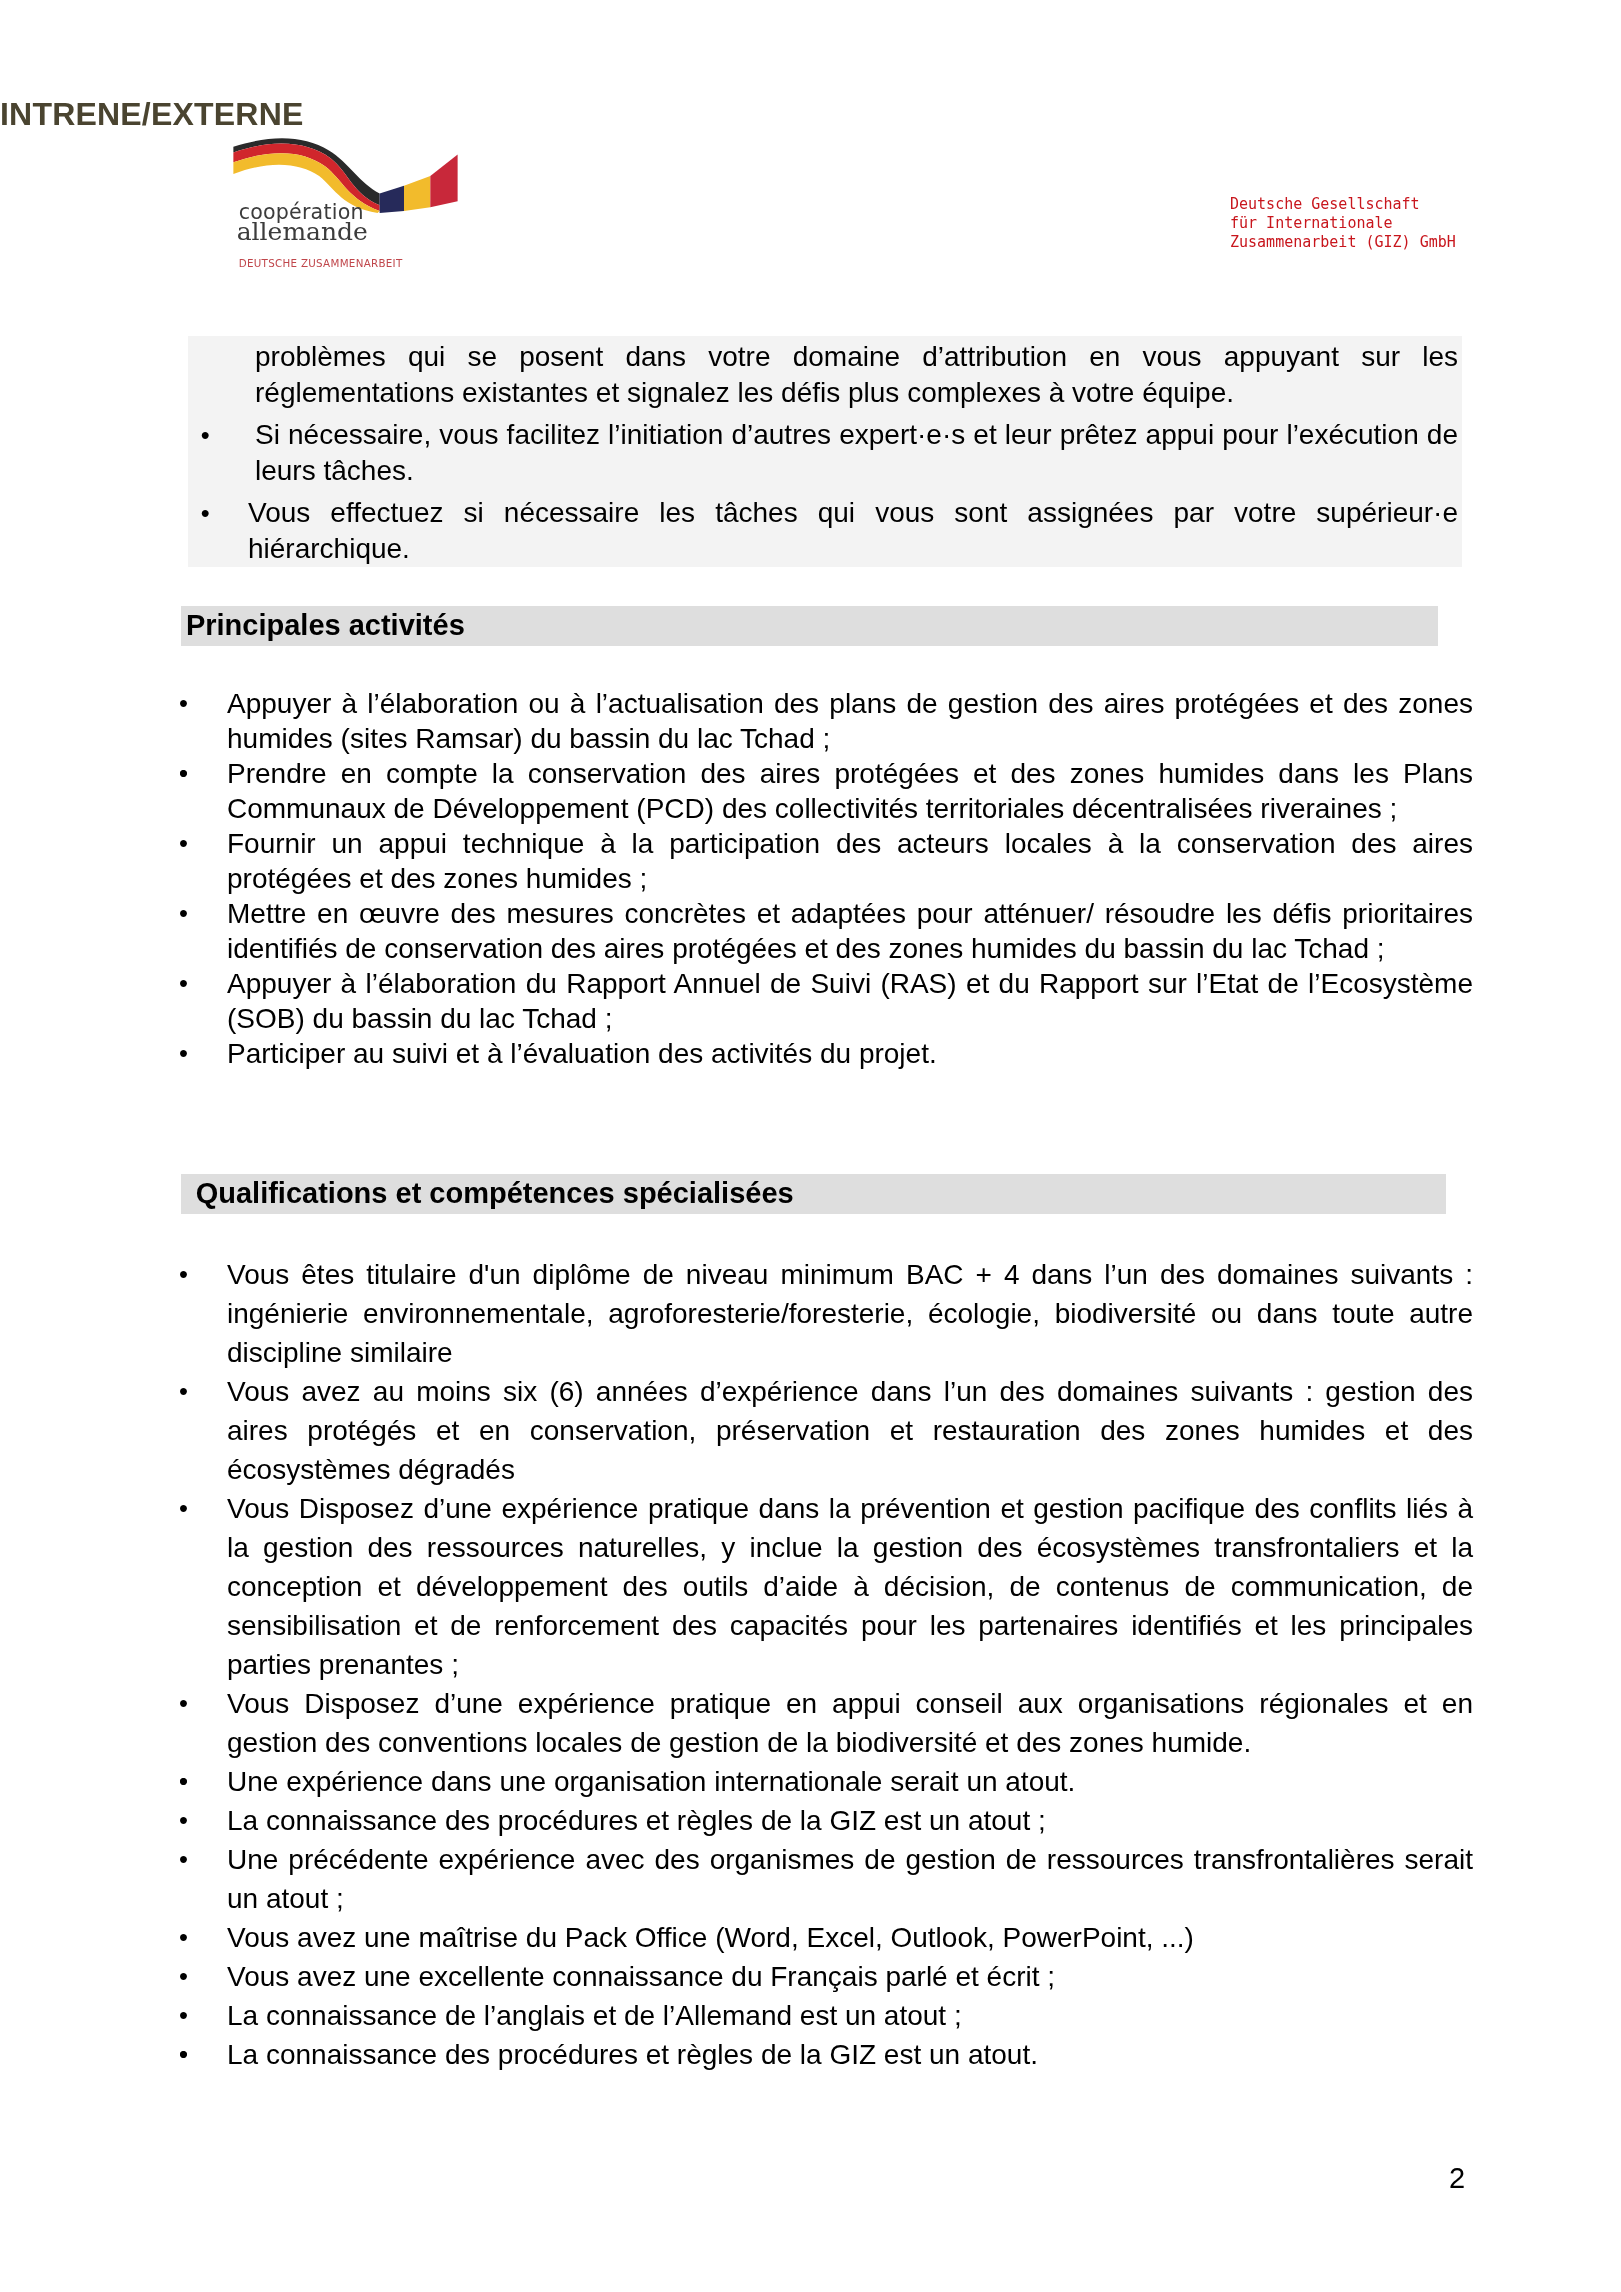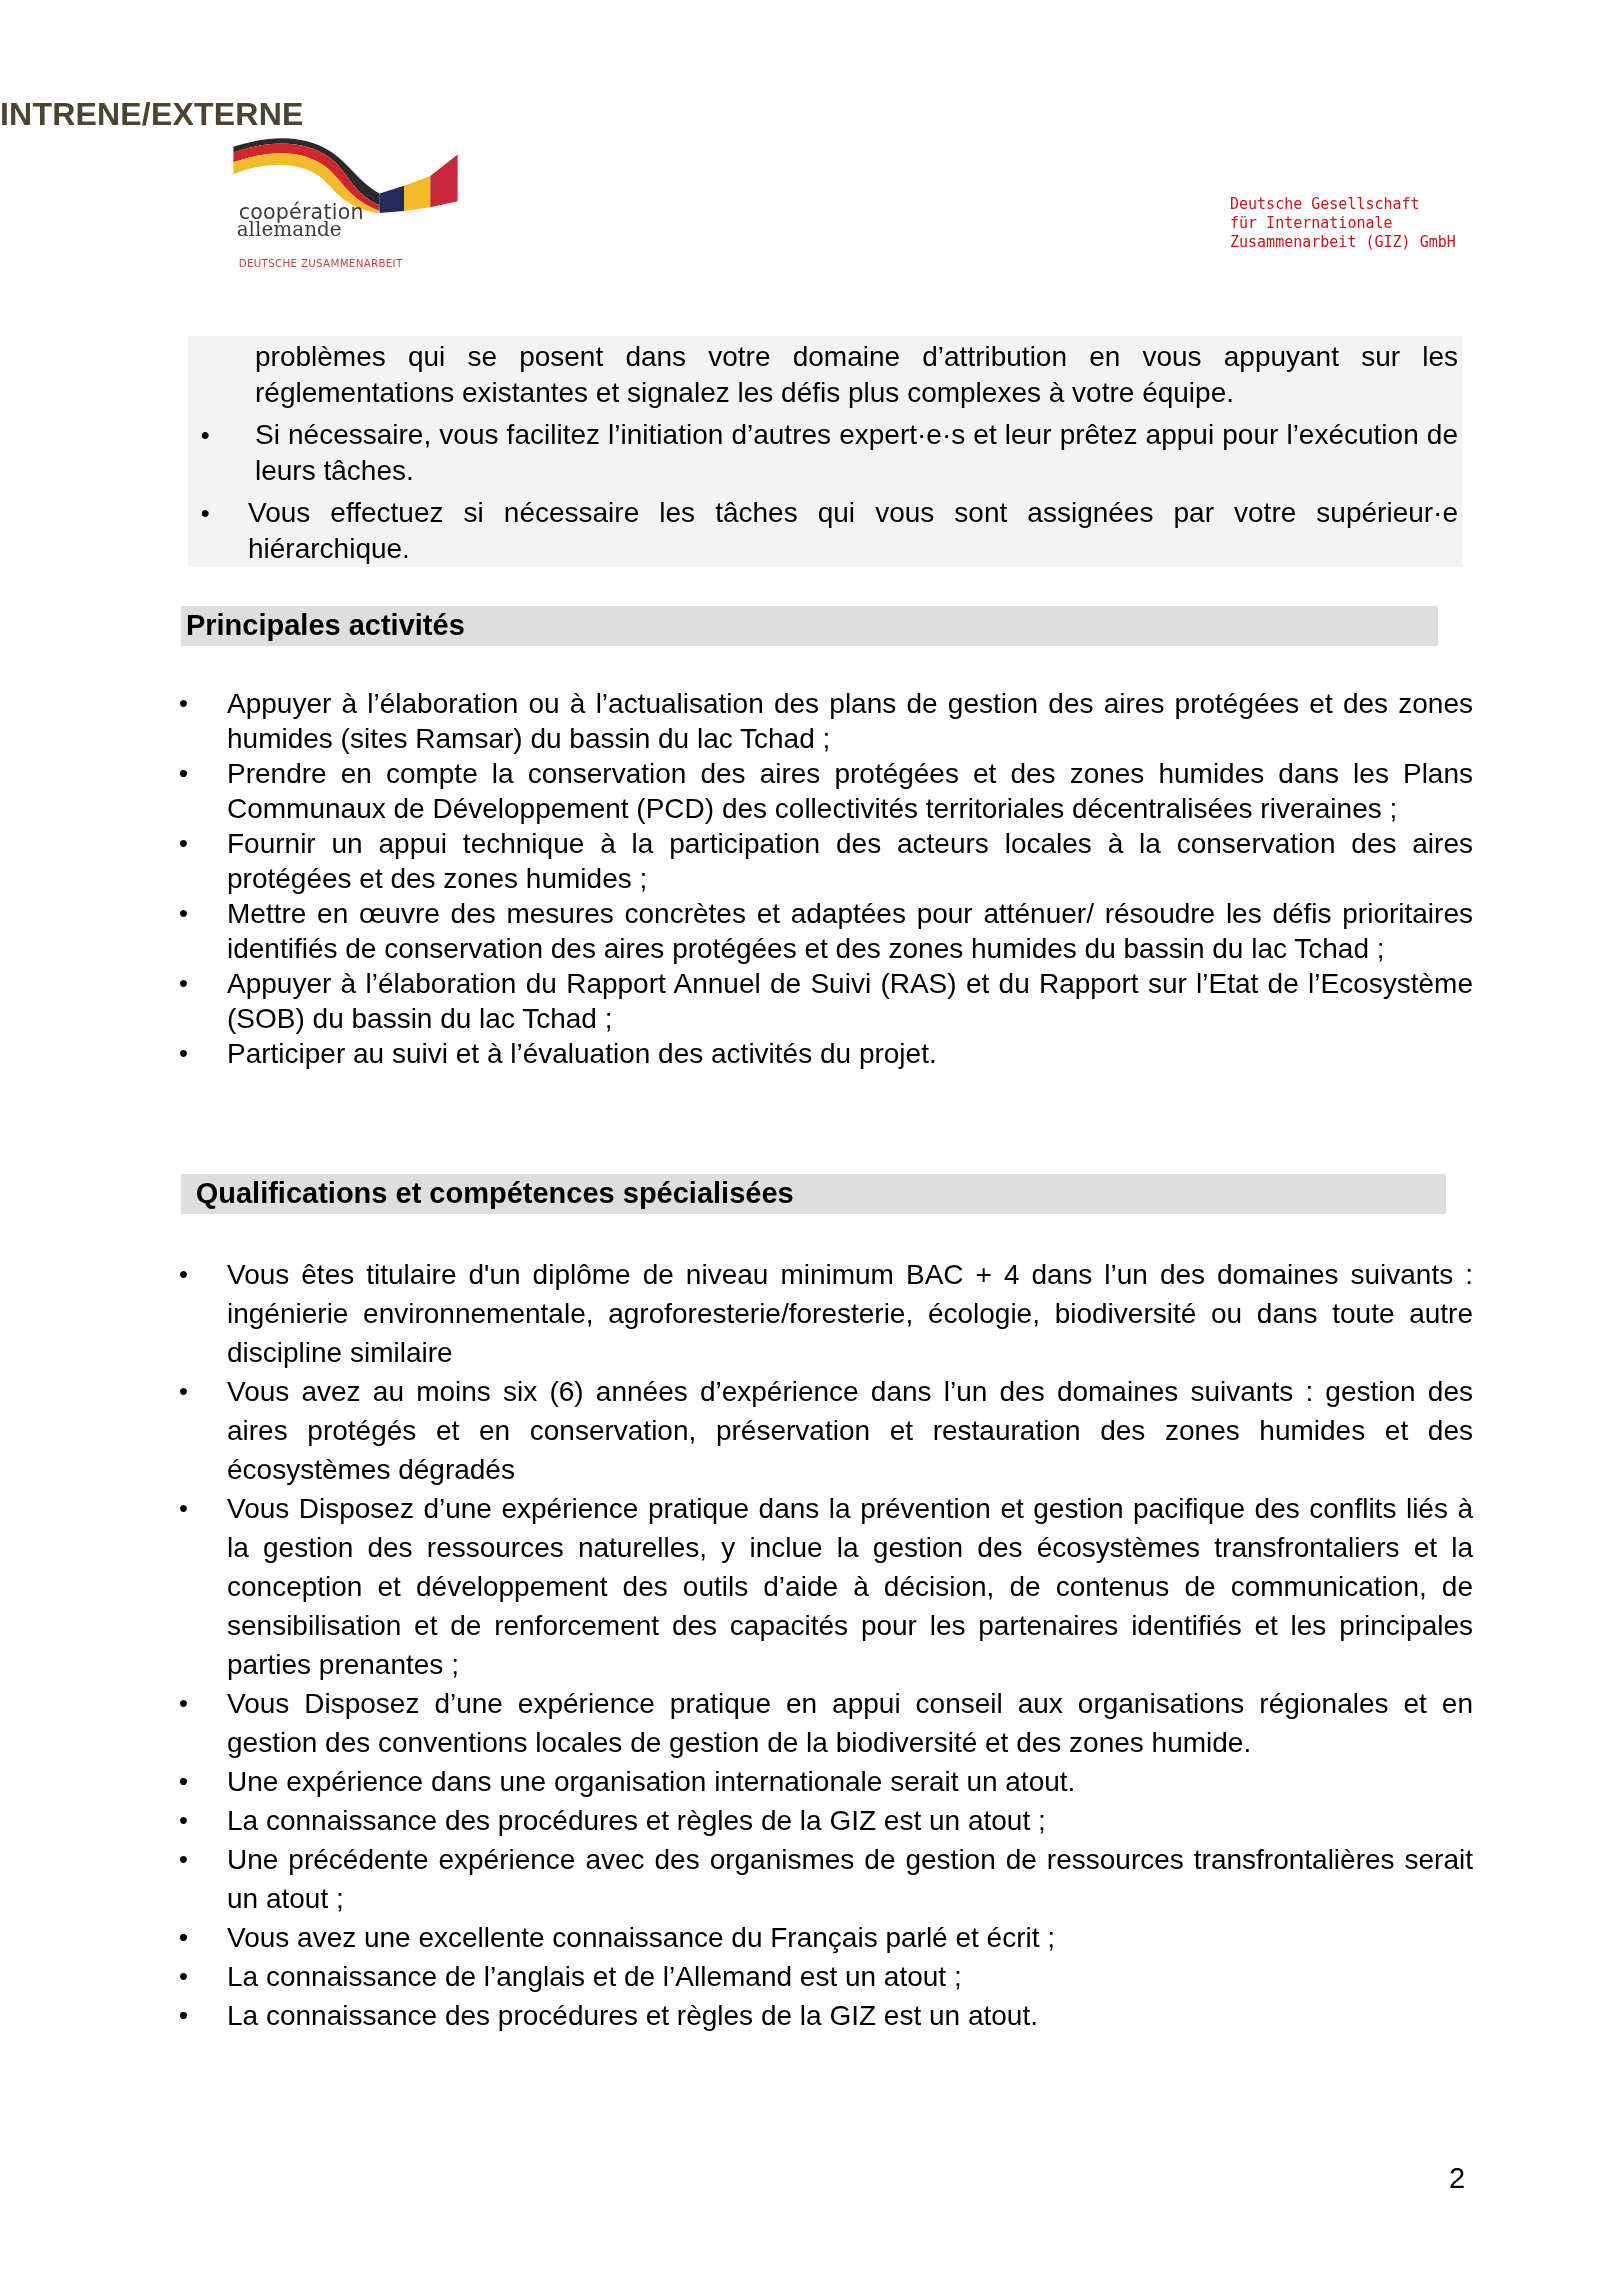--- a/index.html
+++ b/index.html
@@ -5,21 +5,21 @@
   html, body { margin: 0; padding: 0; background: #ffffff; }
   body { width: 1621px; height: 2293px; position: relative; overflow: hidden;
          font-family: "Liberation Sans", sans-serif; color: #000; }
   .title { position: absolute; left: 0; width: 1440px; top: 96px; 
            font-weight: bold; font-size: 32px; color: #4a4430; letter-spacing: 0.2px; }
   .logo-left { position: absolute; left: 223px; top: 135px; width: 245px; height: 137px; }
   .logo-left svg { position: absolute; left: 0; top: 0; }
   .coop-1 { position: absolute; left: 15.7px; top: 65px; font-family: "DejaVu Sans", sans-serif;
             font-size: 20.6px; color: #3c3c3c; letter-spacing: 0.2px; }
   .coop-2 { position: absolute; left: 13.7px; top: 82px; font-family: "DejaVu Serif", serif;
-            font-size: 20px; color: #3c3c3c; }
+            font-size: 25px; color: #3c3c3c; }
   .coop-3 { position: absolute; left: 15.7px; top: 122px; font-family: "DejaVu Sans", sans-serif;
             font-size: 10.3px; color: #c0464b; letter-spacing: 0.3px; }
   .logo-right { position: absolute; left: 1093px; top: 149px; width: 392px; height: 108px; }
   .giz-mark { position: absolute; left: 0; top: -27.4px; font-family: "DejaVu Sans", sans-serif;
               font-size: 98px; font-weight: bold; color: #c8161d; letter-spacing: -2.9px; }
   .giz-text { position: absolute; left: 137px; top: 17.6px; font-family: "DejaVu Sans Mono", monospace;
               font-size: 15px; line-height: 19px; color: #c8161d; white-space: pre; margin-top: 28px; }
   .gray-box { position: absolute; left: 188px; top: 336px; width: 1274px; height: 231px; background: #f3f3f3; }
   .section-bar { position: absolute; left: 181px; width: 1257px; height: 40px; background: #dedede; }
   .section-bar span { position: absolute; top: 2.9px; font-weight: bold; font-size: 29px; }
@@ -95,21 +95,21 @@
 </div>
 <ul class="list qual-list" id="qual-list">
     <li><span class="bullet">•</span><span>Vous êtes titulaire d'un diplôme de niveau minimum BAC + 4 dans l’un des domaines suivants : ingénierie environnementale, agroforesterie/foresterie, écologie, biodiversité ou dans toute autre discipline similaire</span></li>
     <li><span class="bullet">•</span><span>Vous avez au moins six (6) années d’expérience dans l’un des domaines suivants : gestion des aires protégés et en conservation, préservation et restauration des zones humides et des écosystèmes dégradés</span></li>
     <li><span class="bullet">•</span><span>Vous Disposez d’une expérience pratique dans la prévention et gestion pacifique des conflits liés à la gestion des ressources naturelles, y inclue la gestion des écosystèmes transfrontaliers et la conception et développement des outils d’aide à décision, de contenus de communication, de sensibilisation et de renforcement des capacités pour les partenaires identifiés et les principales parties prenantes ;</span></li>
     <li><span class="bullet">•</span><span>Vous Disposez d’une expérience pratique en appui conseil aux organisations régionales et en gestion des conventions locales de gestion de la biodiversité et des zones humide.</span></li>
     <li><span class="bullet">•</span></li>
     <li><span class="bullet">•</span><span>Une expérience dans une organisation internationale serait un atout.</span></li>
     <li><span class="bullet">•</span><span>La connaissance des procédures et règles de la GIZ est un atout ;</span></li>
     <li><span class="bullet">•</span><span>Une précédente expérience avec des organismes de gestion de ressources transfrontalières serait un atout ;</span></li>
-    <li><span class="bullet">•</span></li>
+    <li><span class="bullet">•</span><span>Vous avez une maîtrise du Pack Office (Word, Excel, Outlook, PowerPoint, ...)</span></li>
     <li><span class="bullet">•</span><span>Vous avez une excellente connaissance du Français parlé et écrit ;</span></li>
     <li><span class="bullet">•</span><span>La connaissance de l’anglais et de l’Allemand est un atout ;</span></li>
     <li><span class="bullet">•</span></li>
     <li><span class="bullet">•</span><span>La connaissance des procédures et règles de la GIZ est un atout.</span></li>
   </ul>
 
 <div class="page-num">2</div>
 
 
 </body></html>

